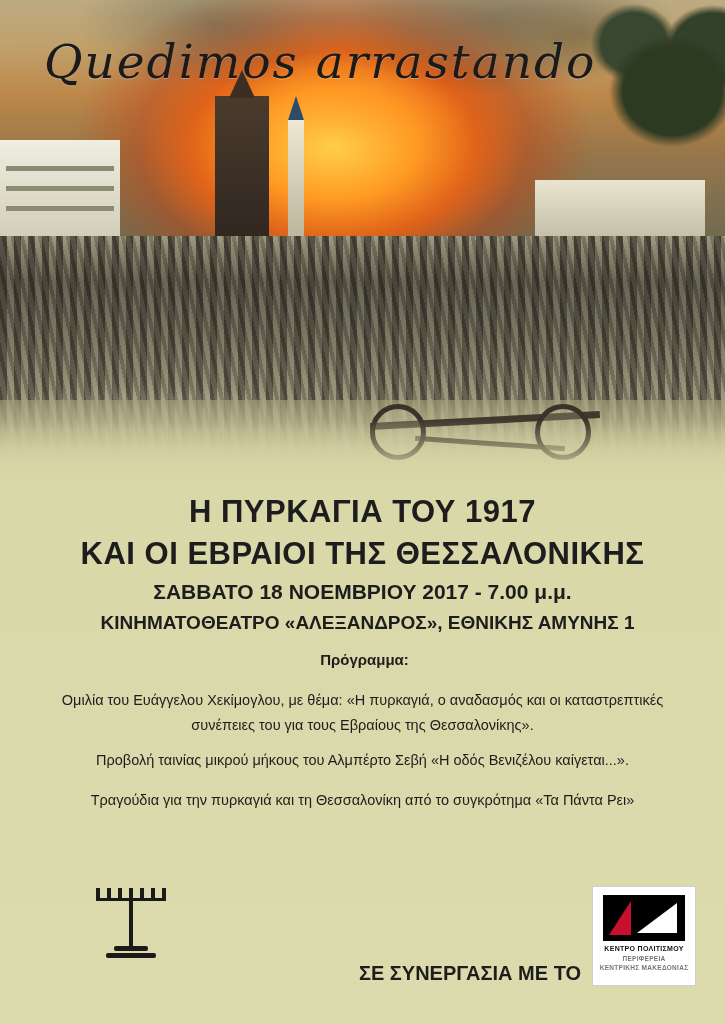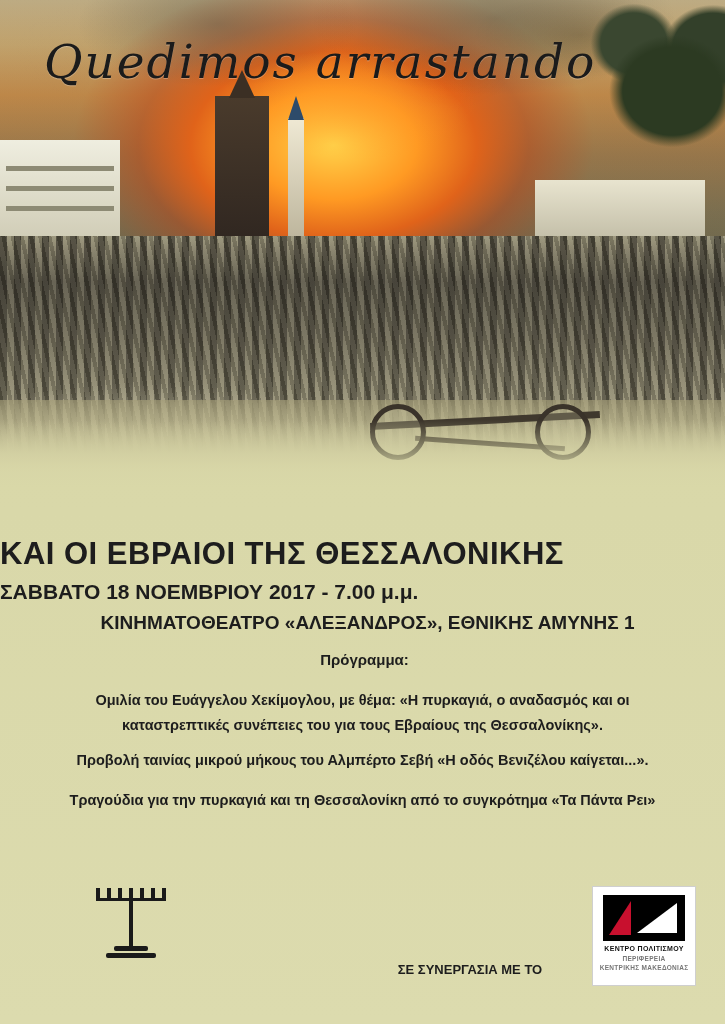--- a/index.html
+++ b/index.html
@@ -131,41 +131,41 @@
     text-shadow:0 1px 0 rgba(255,255,255,.25);
     white-space:nowrap;
   }
 
   
   .head1{
     position:absolute;left:0;right:0;top:494px;text-align:center;
     font-size:31px;font-weight:bold;color:#1d1d1d;letter-spacing:.5px;
   }
   .head2{
-    position:absolute;left:0;right:0;top:536px;
+    position:absolute;left:0;right:0;top:536px;text-align:center;
     font-size:31px;font-weight:bold;color:#1d1d1d;letter-spacing:.5px;
   }
   .head3{
-    position:absolute;left:0;right:0;top:580px;text-align:left;
+    position:absolute;left:0;right:0;top:580px;text-align:center;
     font-size:21px;font-weight:bold;color:#1d1d1d;
   }
   .head4{
     position:absolute;left:0;right:0;top:612px;text-align:center;
     font-size:19px;font-weight:bold;color:#1d1d1d;padding-left:10px;
   }
 
   
   .prog-label{
     position:absolute;left:4px;right:0;top:651px;text-align:center;
     font-size:15px;font-weight:bold;color:#1d1d1d;
   }
   .body-block{
     position:absolute;left:60px;right:60px;
     text-align:center;font-size:14.5px;line-height:1.75;color:#1d1d1d;
-    font-weight:bold;
+    font-weight:normal;
   }
   .b1{top:688px;}
   .b2{top:748px;}
   .b3{top:788px;}
   .b4{top:826px;font-weight:bold;}
 
   
   .menorah{
     position:absolute;left:88px;top:884px;width:86px;height:78px;
   }
@@ -173,21 +173,21 @@
   .menorah .base{position:absolute;left:26px;top:62px;width:34px;height:5px;background:#1a1a1a;border-radius:2px;}
   .menorah .base2{position:absolute;left:18px;top:69px;width:50px;height:5px;background:#1a1a1a;border-radius:2px;}
   .menorah .cross{position:absolute;left:8px;top:14px;width:70px;height:3px;background:#1a1a1a;}
   .menorah .c{position:absolute;top:4px;width:4px;height:10px;background:#1a1a1a;}
   .ik-text{
     position:absolute;left:18px;top:958px;width:230px;text-align:center;
     font-size:14px;font-weight:bold;color:#1d1d1d;line-height:1.5;
   }
   .coop{
     position:absolute;left:355px;top:962px;width:230px;text-align:center;
-    font-size:13px;font-weight:bold;color:#1d1d1d;
+    font-size:20px;font-weight:bold;color:#1d1d1d;
   }
   .logo-box{
     position:absolute;left:592px;top:886px;width:102px;height:98px;
     background:#ffffff;border:1px solid #cfcfcf;
   }
   .logo-box .art{
     position:absolute;left:10px;top:8px;width:82px;height:46px;background:#000;
   }
   .logo-box .art:before{
     content:"";position:absolute;left:6px;top:6px;
@@ -225,20 +225,21 @@
     <div class="cart">
       <div class="bar"></div>
       <div class="bar2"></div>
       <div class="wheel w1"></div>
       <div class="wheel w2"></div>
     </div>
     <div class="photo-fade"></div>
     <div class="script-title">Quedimos arrastando</div>
   </div>
 
+  <div class="head1">Η ΠΥΡΚΑΓΙΑ ΤΟΥ 1917</div>
   <div class="head2">ΚΑΙ ΟΙ ΕΒΡΑΙΟΙ ΤΗΣ ΘΕΣΣΑΛΟΝΙΚΗΣ</div>
   <div class="head3">ΣΑΒΒΑΤΟ 18 ΝΟΕΜΒΡΙΟΥ 2017 - 7.00 μ.μ.</div>
   <div class="head4">ΚΙΝΗΜΑΤΟΘΕΑΤΡΟ  «ΑΛΕΞΑΝΔΡΟΣ», ΕΘΝΙΚΗΣ ΑΜΥΝΗΣ 1</div>
 
   <div class="prog-label">Πρόγραμμα:</div>
 
   <div class="body-block b1">Ομιλία του Ευάγγελου Χεκίμογλου, με θέμα: «Η πυρκαγιά, ο αναδασμός και οι καταστρεπτικές συνέπειες του για τους Εβραίους της Θεσσαλονίκης».</div>
   <div class="body-block b2">Προβολή ταινίας μικρού μήκους  του Αλμπέρτο Σεβή «Η οδός Βενιζέλου καίγεται...».</div>
   <div class="body-block b3">Τραγούδια για την πυρκαγιά και τη Θεσσαλονίκη από το συγκρότημα «Τα Πάντα Ρει»</div>
 

